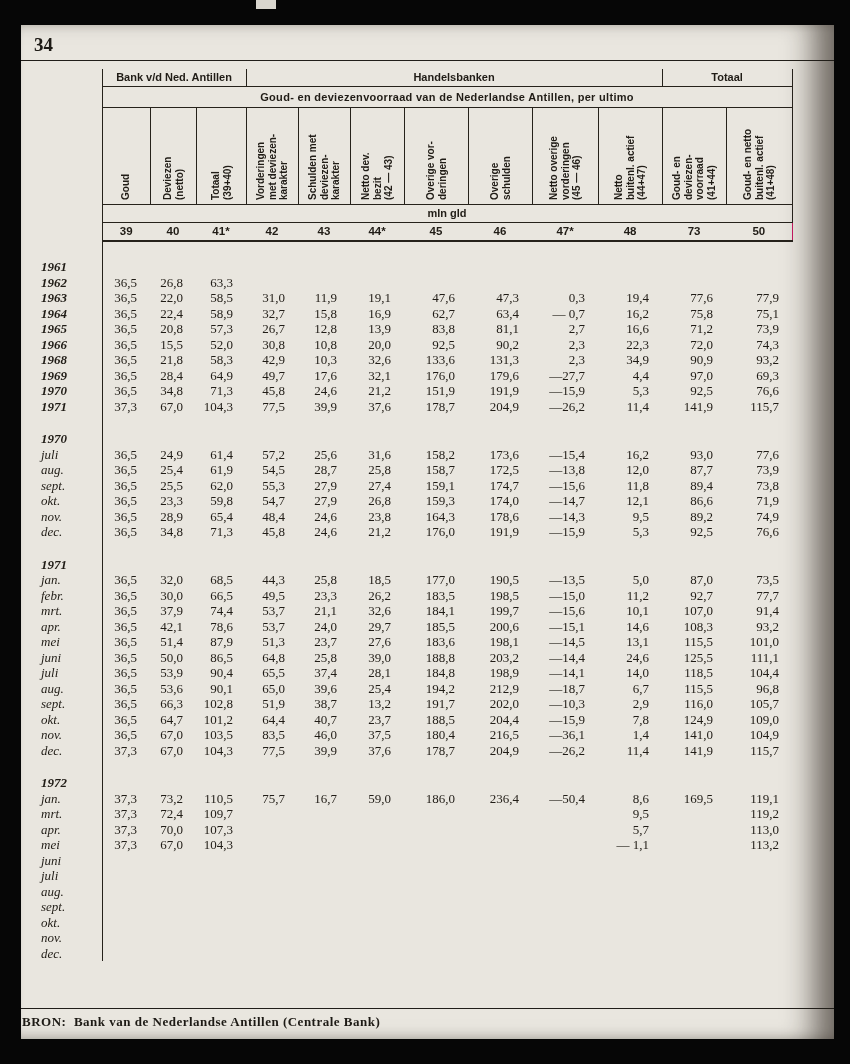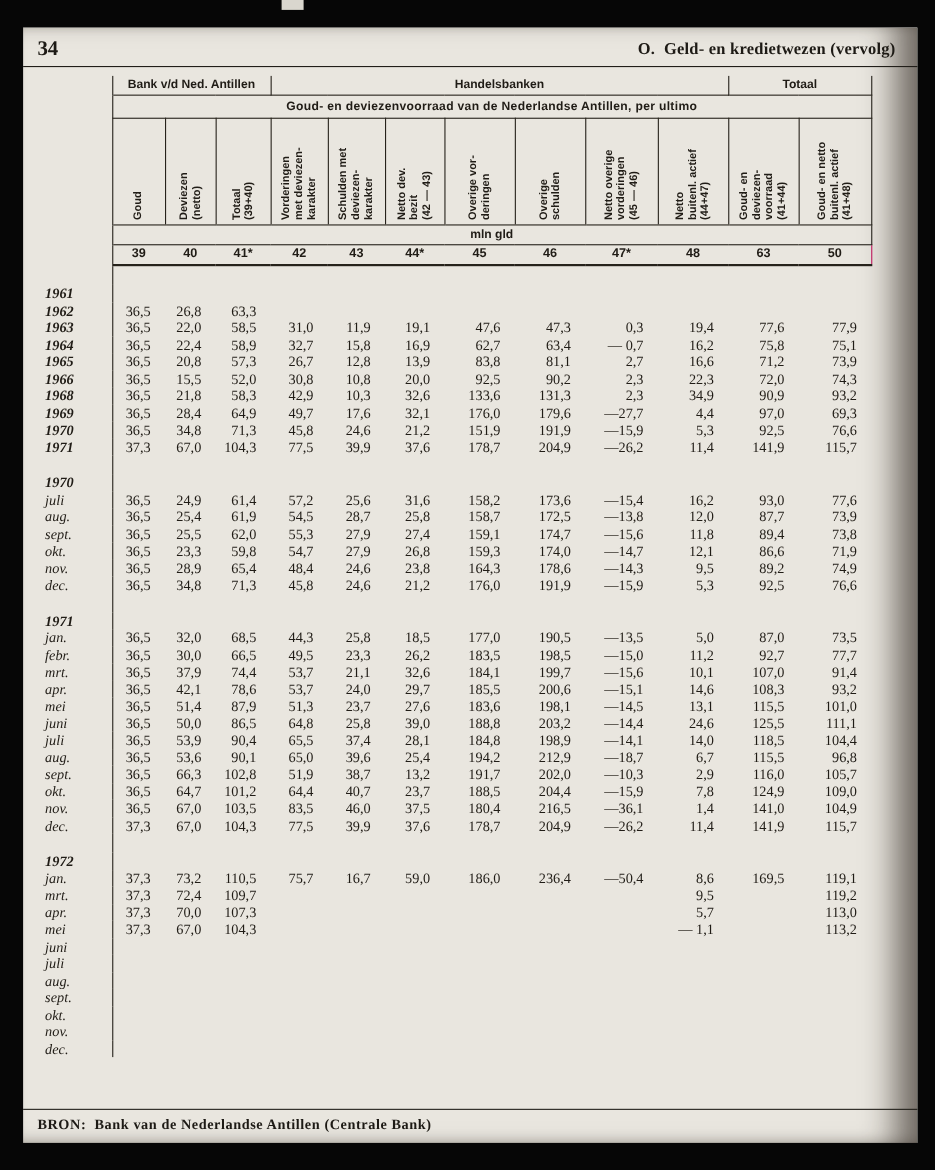--- a/index.html
+++ b/index.html
@@ -36,32 +36,31 @@
   .codec{border-bottom:2px solid #26221b;text-align:center;font-size:11.5px;
          font-weight:bold;padding:2px 0 3px;}
   .codec:last-child{border-right:1px solid #be185d;}
   tbody{font-family:Liberation Serif, serif;}
   tbody td{font-size:13px;line-height:15.5px;padding:0;}
   td.lbl{border-right:1px solid #26221b;padding-left:11px;font-style:italic;white-space:nowrap;}
   td.lbl.yr{font-weight:bold;}
   td.num{text-align:right;padding-right:13px;white-space:pre;font-variant-numeric:tabular-nums;}
   tr.spacer td{height:17px;}
   .page-foot{border-top:1.5px solid #211e19;font-weight:bold;font-size:13px;
-             letter-spacing:.5px;padding:5px 0 9px 13px;color:#1d1a15;white-space:pre;}
+             letter-spacing:.5px;padding:5px 0 9px 1px;color:#1d1a15;white-space:pre;}
 </style>
 </head>
 <body>
 
 <div class="notch"></div>
 
 <div class="paper">
 
   <div class="page-head">
     <span class="pnum">34</span>
-    <span class="psec">O.  Geld- en kredietwezen (vervolg)</span>
   </div>
 
   <div class="tzone">
     <table>
       <colgroup>
         <col style="width:72px">
         <col style="width:48px">
           <col style="width:46px">
           <col style="width:50px">
         <col style="width:52px">
@@ -152,21 +151,21 @@
         <td class="codec">39</td>
             <td class="codec">40</td>
             <td class="codec">41*</td>
             <td class="codec">42</td>
             <td class="codec">43</td>
             <td class="codec">44*</td>
             <td class="codec">45</td>
             <td class="codec">46</td>
             <td class="codec">47*</td>
             <td class="codec">48</td>
-            <td class="codec">63</td>
+            <td class="codec">73</td>
             <td class="codec">50</td>
           </tr>
       </thead>
       <tbody>
           <tr class="spacer">
             <td class="lbl"></td>
             <td colspan="12"></td>
           </tr>
           <tr>
             <td class="lbl yr">1961</td>

